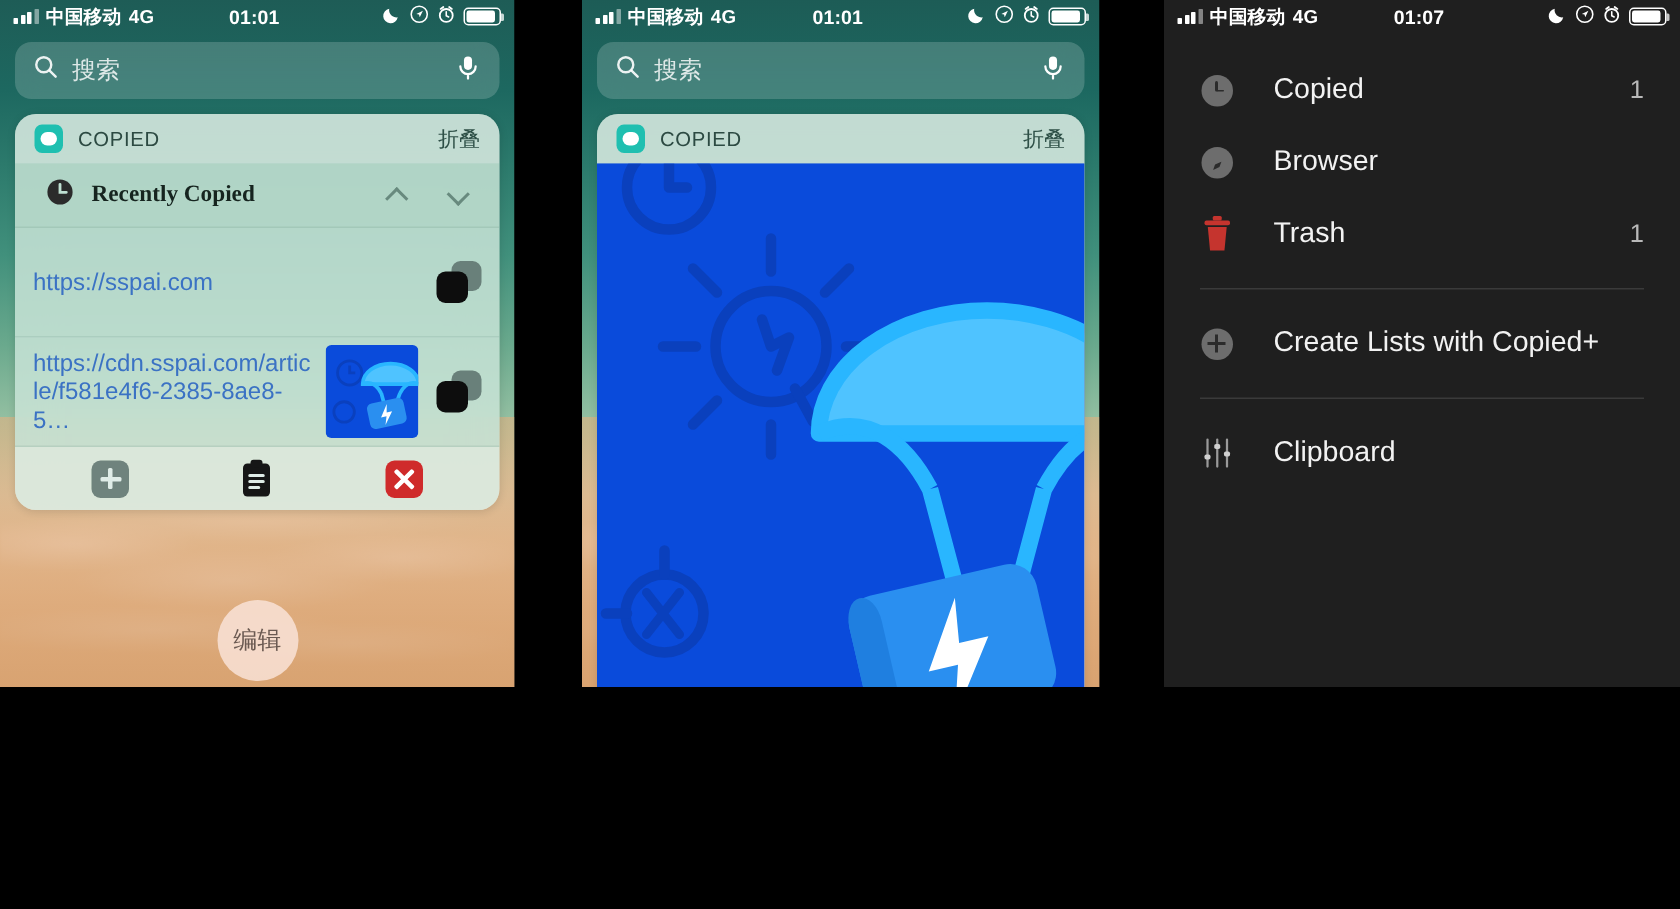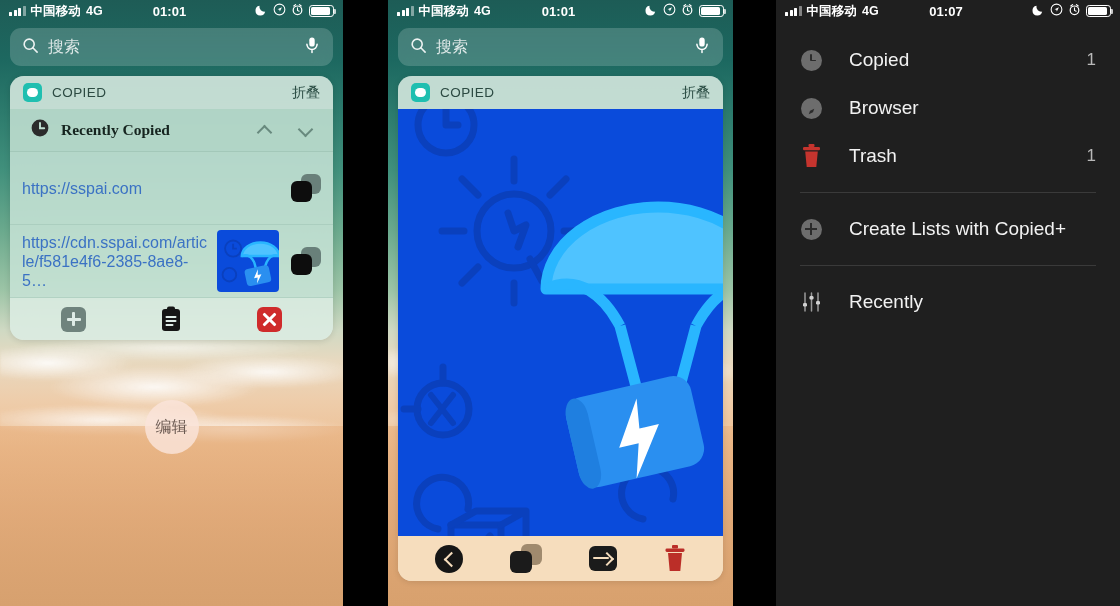--- a/index.html
+++ b/index.html
@@ -1,20 +1,20 @@
 <!DOCTYPE html>
 <html><head>
 <meta charset="utf-8">
 <style>
   html,body{margin:0;padding:0;background:#000;}
   body{width:1120px;height:606px;overflow:hidden;font-family:"Liberation Sans","DejaVu Sans",sans-serif;}
   .stage{position:relative;width:1120px;height:606px;background:#000;}
 
   
-  .panel{position:absolute;top:0;height:606px;overflow:hidden;}
+  .panel{position:absolute;top:0;height:458px;overflow:hidden;}
   #panel1{left:0;width:343px;}
   #panel2{left:388px;width:345px;}
   #panel3{left:776px;width:344px;background:#1f1f1f;}
 
   
   .wall{position:absolute;inset:0;
     background:
       linear-gradient(to bottom,
         #1e5c56 0px,#1d6860 60px,#2c7a6c 110px,#41907c 170px,
         #6aa98d 230px,#9cc4a6 290px,#cfd9c3 330px,#e7d9c0 360px,
@@ -481,19 +481,19 @@
             <g stroke="#9a9a9a" stroke-width="1.5" stroke-linecap="round">
               <path d="M3 1v18M9.5 1v18M16 1v18"></path>
               </g>
             <g fill="#d0d0d0">
               <rect x="1" y="11" width="4" height="3.4" rx="1.2"></rect>
               <rect x="7.5" y="4" width="4" height="3.4" rx="1.2"></rect>
               <rect x="14" y="9" width="4" height="3.4" rx="1.2"></rect>
               </g>
             </svg>
           </span>
-        <span class="mlabel">Recently</span>
+        <span class="mlabel">Clipboard</span>
         <span class="mcount"></span>
       </div>
     </div>
   </div>
 
 </div>
 
 </body></html>

